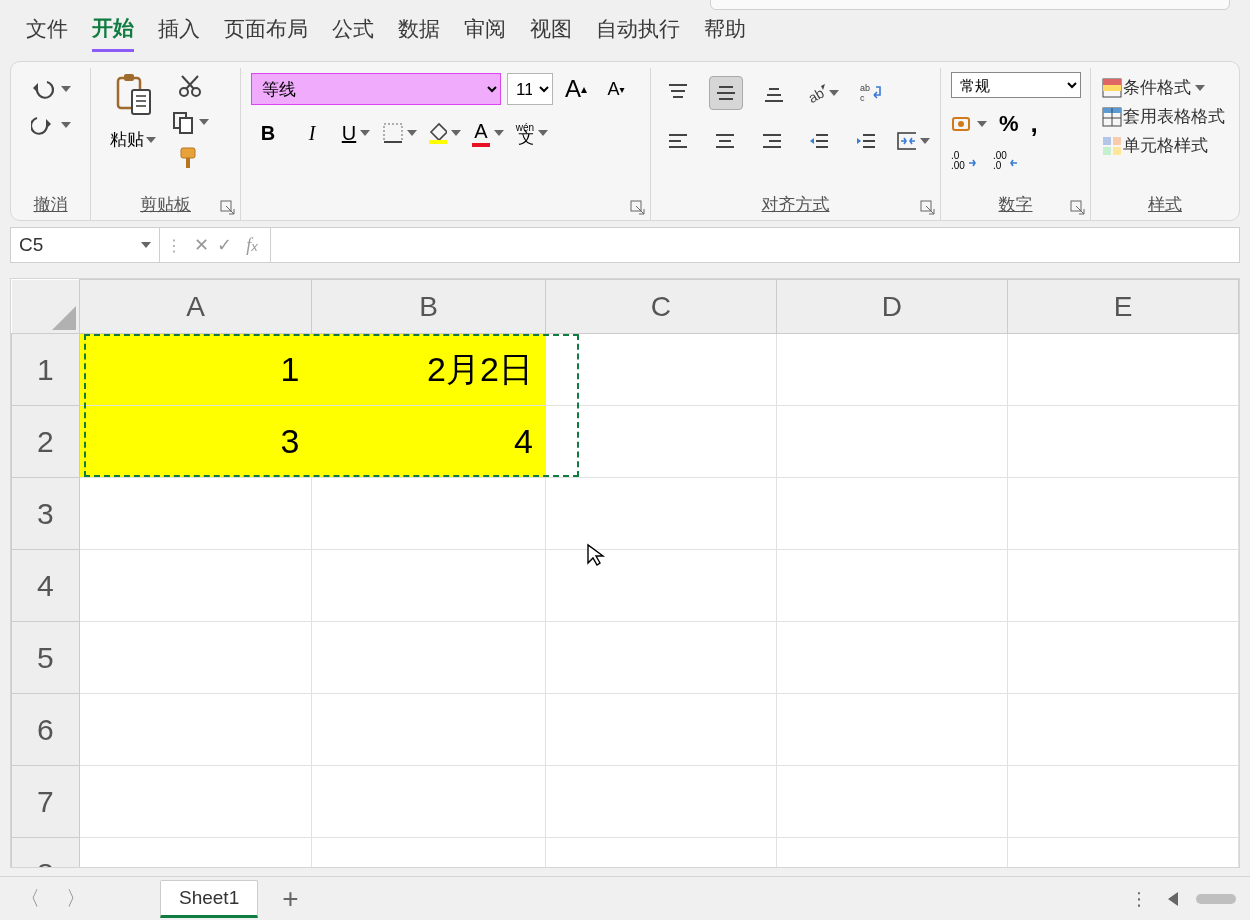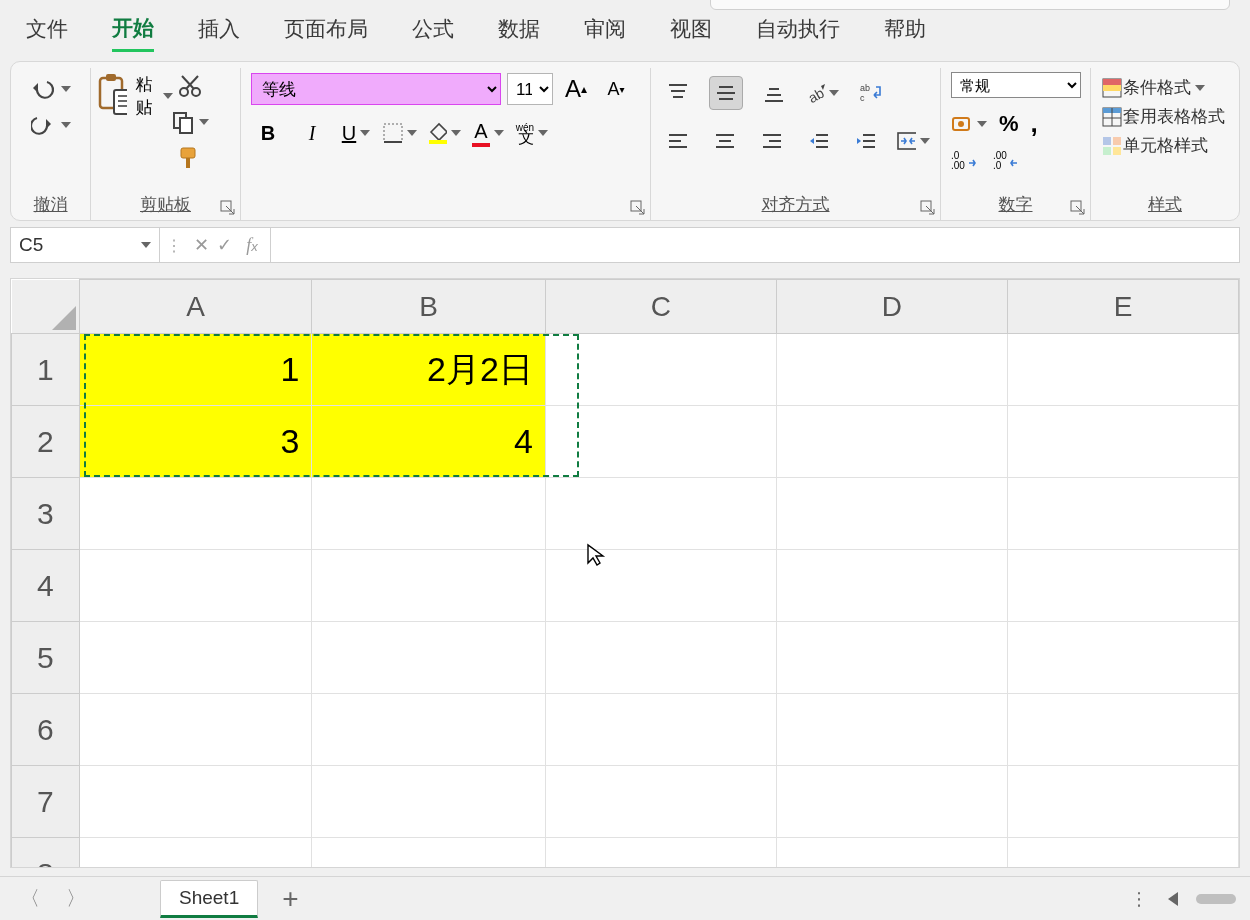--- a/index.html
+++ b/index.html
@@ -3,23 +3,23 @@
 <meta charset="utf-8">
 <style>
   * { box-sizing: border-box; margin: 0; padding: 0; font-family: "Segoe UI", "Microsoft YaHei", sans-serif; }
   body { background: #f0f0f0; width: 1250px; height: 920px; overflow: hidden; position: relative; }
 
   
   .topbar { position:absolute; top:0; left:0; right:0; height:10px; }
   .search-pill { position:absolute; top:-10px; right:20px; width:520px; height:20px; border:1px solid #d0d0d0; border-radius:6px; background:#fafafa;}
 
   
-  .menu { display:flex; align-items:center; gap:44px; padding:10px 26px 0 26px; height:55px; }
+  .menu { display:flex; align-items:center; gap:24px; padding:10px 26px 0 26px; height:55px; }
   .menu-item { font-size:21px; color:#3a3a3a; cursor:pointer; padding-bottom:7px; }
-  .menu-item.active { color:#107c41; font-weight:600; border-bottom:3px solid #22c55e; }
+  .menu-item.active { color:#107c41; font-weight:600; border-bottom:3px solid #8b5cf6; }
 
   
   .ribbon { display:flex; align-items:stretch; background:#f6f6f6; border:1px solid #d8d8d8; border-radius:10px; margin:6px 10px 0 10px; height:160px; padding:6px 0 0 0; }
   .group { display:flex; flex-direction:column; justify-content:space-between; padding:4px 10px 2px 10px; border-right:1px solid #d8d8d8; position:relative; }
   .group:last-child{border-right:none;}
   .group-body{ display:flex; align-items:flex-start; gap:6px; flex:1;}
   .group-label{ text-align:center; font-size:17px; color:#555; padding:3px 0 2px 0;text-decoration:underline;}
   .launcher { position:absolute; right:4px; bottom:4px; width:16px; height:16px; }
   .launcher svg{width:16px;height:16px;}
 
@@ -114,21 +114,21 @@
           </svg>
         <span class="caret"></span>
       </div>
     </div>
     <div class="group-label">撤消</div>
   </div>
 
   <div class="group" style="width:150px;">
     <div class="group-body">
       <div class="stackcol" style="width:64px;">
-        <div class="btn" style="gap:8px;">
+        <div class="btn" style="flex-direction:column;gap:8px;">
           <svg width="42" height="48">
             <rect x="6" y="6" width="22" height="30" rx="3" fill="none" stroke="#a06a2c" stroke-width="2.5"></rect>
             <rect x="12" y="2" width="10" height="7" rx="2" fill="#a06a2c"></rect>
             <rect x="20" y="18" width="18" height="24" rx="2" fill="#fff" stroke="#444" stroke-width="2"></rect>
             <line x1="24" y1="24" x2="34" y2="24" stroke="#444" stroke-width="1.6"></line>
             <line x1="24" y1="29" x2="34" y2="29" stroke="#444" stroke-width="1.6"></line>
             <line x1="24" y1="34" x2="34" y2="34" stroke="#444" stroke-width="1.6"></line>
           </svg>
           <div style="font-size:17px;display:flex;align-items:center;">
               <span>粘贴</span>

